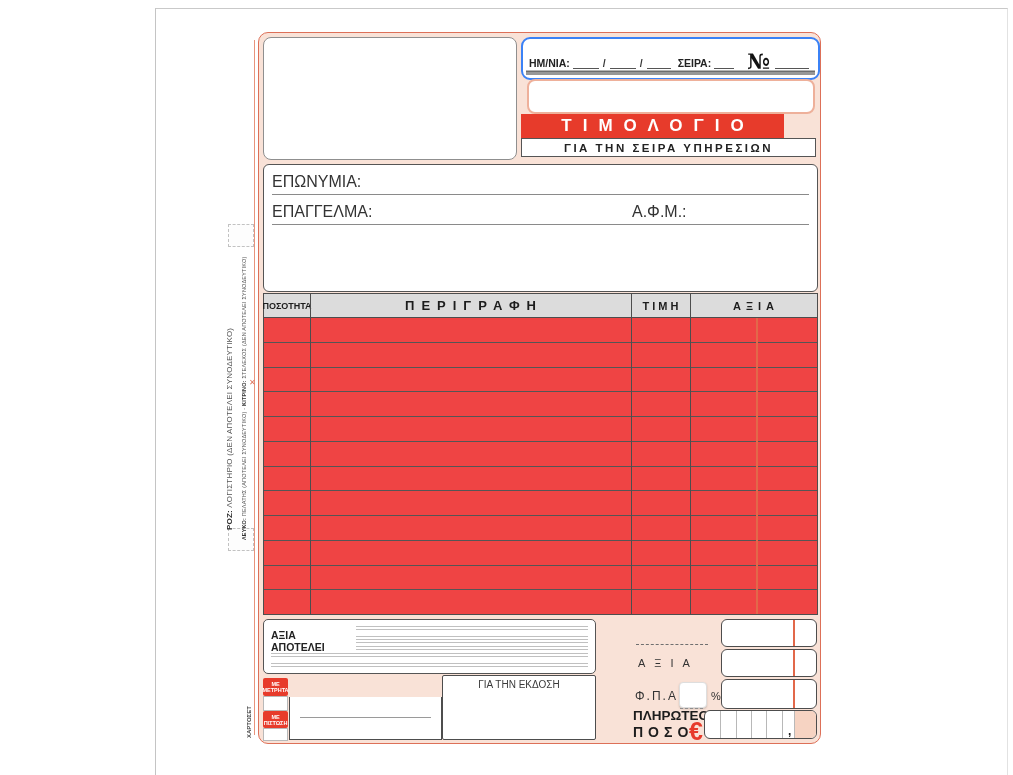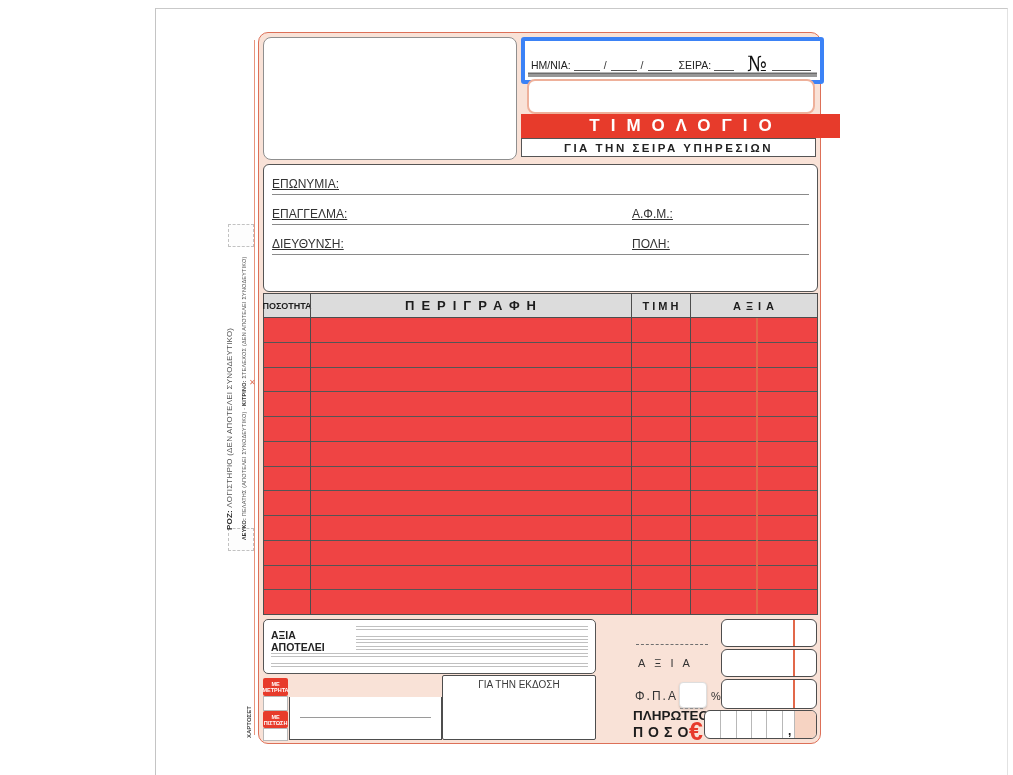--- a/index.html
+++ b/index.html
@@ -23,42 +23,42 @@
   .vtext{transform-origin:0 0;transform:rotate(-90deg);white-space:nowrap;color:#555;}
   .vtext .b{font-weight:bold;color:#333;}
   .vt1{left:225px;top:530px;font-size:8px;letter-spacing:.2px;}
   .vt2{left:241px;top:540px;font-size:5.5px;letter-spacing:.2px;}
   .vt-brand{left:246px;top:738px;font-size:6px;font-weight:bold;color:#444;}
 
   
   .stamp-box{left:4px;top:4px;width:252px;height:121px;background:#fff;
              border:1px solid #8f8f8f;border-radius:8px;}
   .date-box{left:262px;top:4px;width:295px;height:39px;background:#fff;
-            border:4px solid #3b82f6;border-radius:3px;}
+            border:2px solid #3b82f6;border-radius:9px;font-weight:bold;}
   .date-row{position:absolute;left:6px;right:6px;bottom:9px;display:flex;align-items:flex-end;
             font-size:10.5px;color:#222;}
   .u{display:inline-block;border-bottom:1px solid #555;height:2px;margin:0 3px;}
   .slash{margin:0 1px;color:#333;}
   .nosign{font-family:"DejaVu Serif","Liberation Serif",serif;font-size:21px;line-height:14px;
           margin-left:10px;margin-right:2px;color:#111;}
   .date-thickbar{position:absolute;left:3px;right:3px;bottom:3px;height:3px;background:#979797;
                  box-shadow:0 -1.5px 0 #6d6d6d;}
   .number-box{left:268px;top:46px;width:284px;height:31px;background:#fff;
               border:2px solid #eeb09a;border-radius:8px;}
-  .banner{left:262px;top:81px;width:319px;height:24px;display:flex;align-items:center;justify-content:center;}
+  .banner{left:262px;top:81px;width:263px;height:24px;display:flex;align-items:center;justify-content:center;}
   .banner-text{color:#fff;font-weight:bold;font-size:17px;letter-spacing:11px;text-indent:11px;}
   .subtitle{left:262px;top:105px;width:295px;height:19px;background:#fff;border:1px solid #555;
             box-sizing:border-box;display:flex;align-items:center;justify-content:center;
             font-weight:bold;font-size:11.5px;letter-spacing:2.5px;color:#222;}
 
   
   .customer-box{left:4px;top:131px;width:553px;height:126px;background:#fff;
                 border:1px solid #555;border-radius:6px;}
   .cust-row{position:absolute;left:8px;right:8px;border-bottom:1px solid #8a8a8a;}
-  .cust-label{position:absolute;bottom:3px;font-size:12px;color:#333;text-decoration:underline;}
+  .cust-label{position:absolute;bottom:3px;font-size:16px;color:#333;}
 
   
   .items-table{left:4px;top:260px;width:553px;height:320px;background:#ef4444;border:1px solid #4d4d4d;
                box-sizing:content-box;}
   .thead{position:absolute;left:0;top:0;right:0;height:23px;background:#dcdcdc;border-bottom:1px solid #4d4d4d;
          display:flex;}
   .th{display:flex;align-items:center;justify-content:center;font-weight:bold;color:#1d1d1d;box-sizing:border-box;}
   .th1{width:46px;font-size:9px;}
   .th2{width:321px;font-size:13px;letter-spacing:7px;text-indent:7px;}
   .th3{width:59px;font-size:11px;letter-spacing:3px;text-indent:3px;}
@@ -157,24 +157,20 @@
     <div class="abs subtitle">ΓΙΑ ΤΗΝ ΣΕΙΡΑ ΥΠΗΡΕΣΙΩΝ</div>
 
     <div class="abs customer-box">
       <div class="cust-row" style="top:2px;height:27px;">
         <span class="cust-label" style="left:0;">ΕΠΩΝΥΜΙΑ:</span>
       </div>
       <div class="cust-row" style="top:29px;height:30px;">
         <span class="cust-label" style="left:0;">ΕΠΑΓΓΕΛΜΑ:</span>
         <span class="cust-label" style="left:360px;">Α.Φ.Μ.:</span>
       </div>
-      <div class="cust-row" style="top:59px;height:30px;">
-        <span class="cust-label" style="left:0;">ΔΙΕΥΘΥΝΣΗ:</span>
-        <span class="cust-label" style="left:360px;">ΠΟΛΗ:</span>
-      </div>
     </div>
 
     <div class="abs items-table">
       <div class="thead">
         <div class="th th1">ΠΟΣΟΤΗΤΑ</div>
         <div class="th th2">ΠΕΡΙΓΡΑΦΗ</div>
         <div class="th th3">ΤΙΜΗ</div>
         <div class="th th4">ΑΞΙΑ</div>
       </div>
       <div class="tbody">

